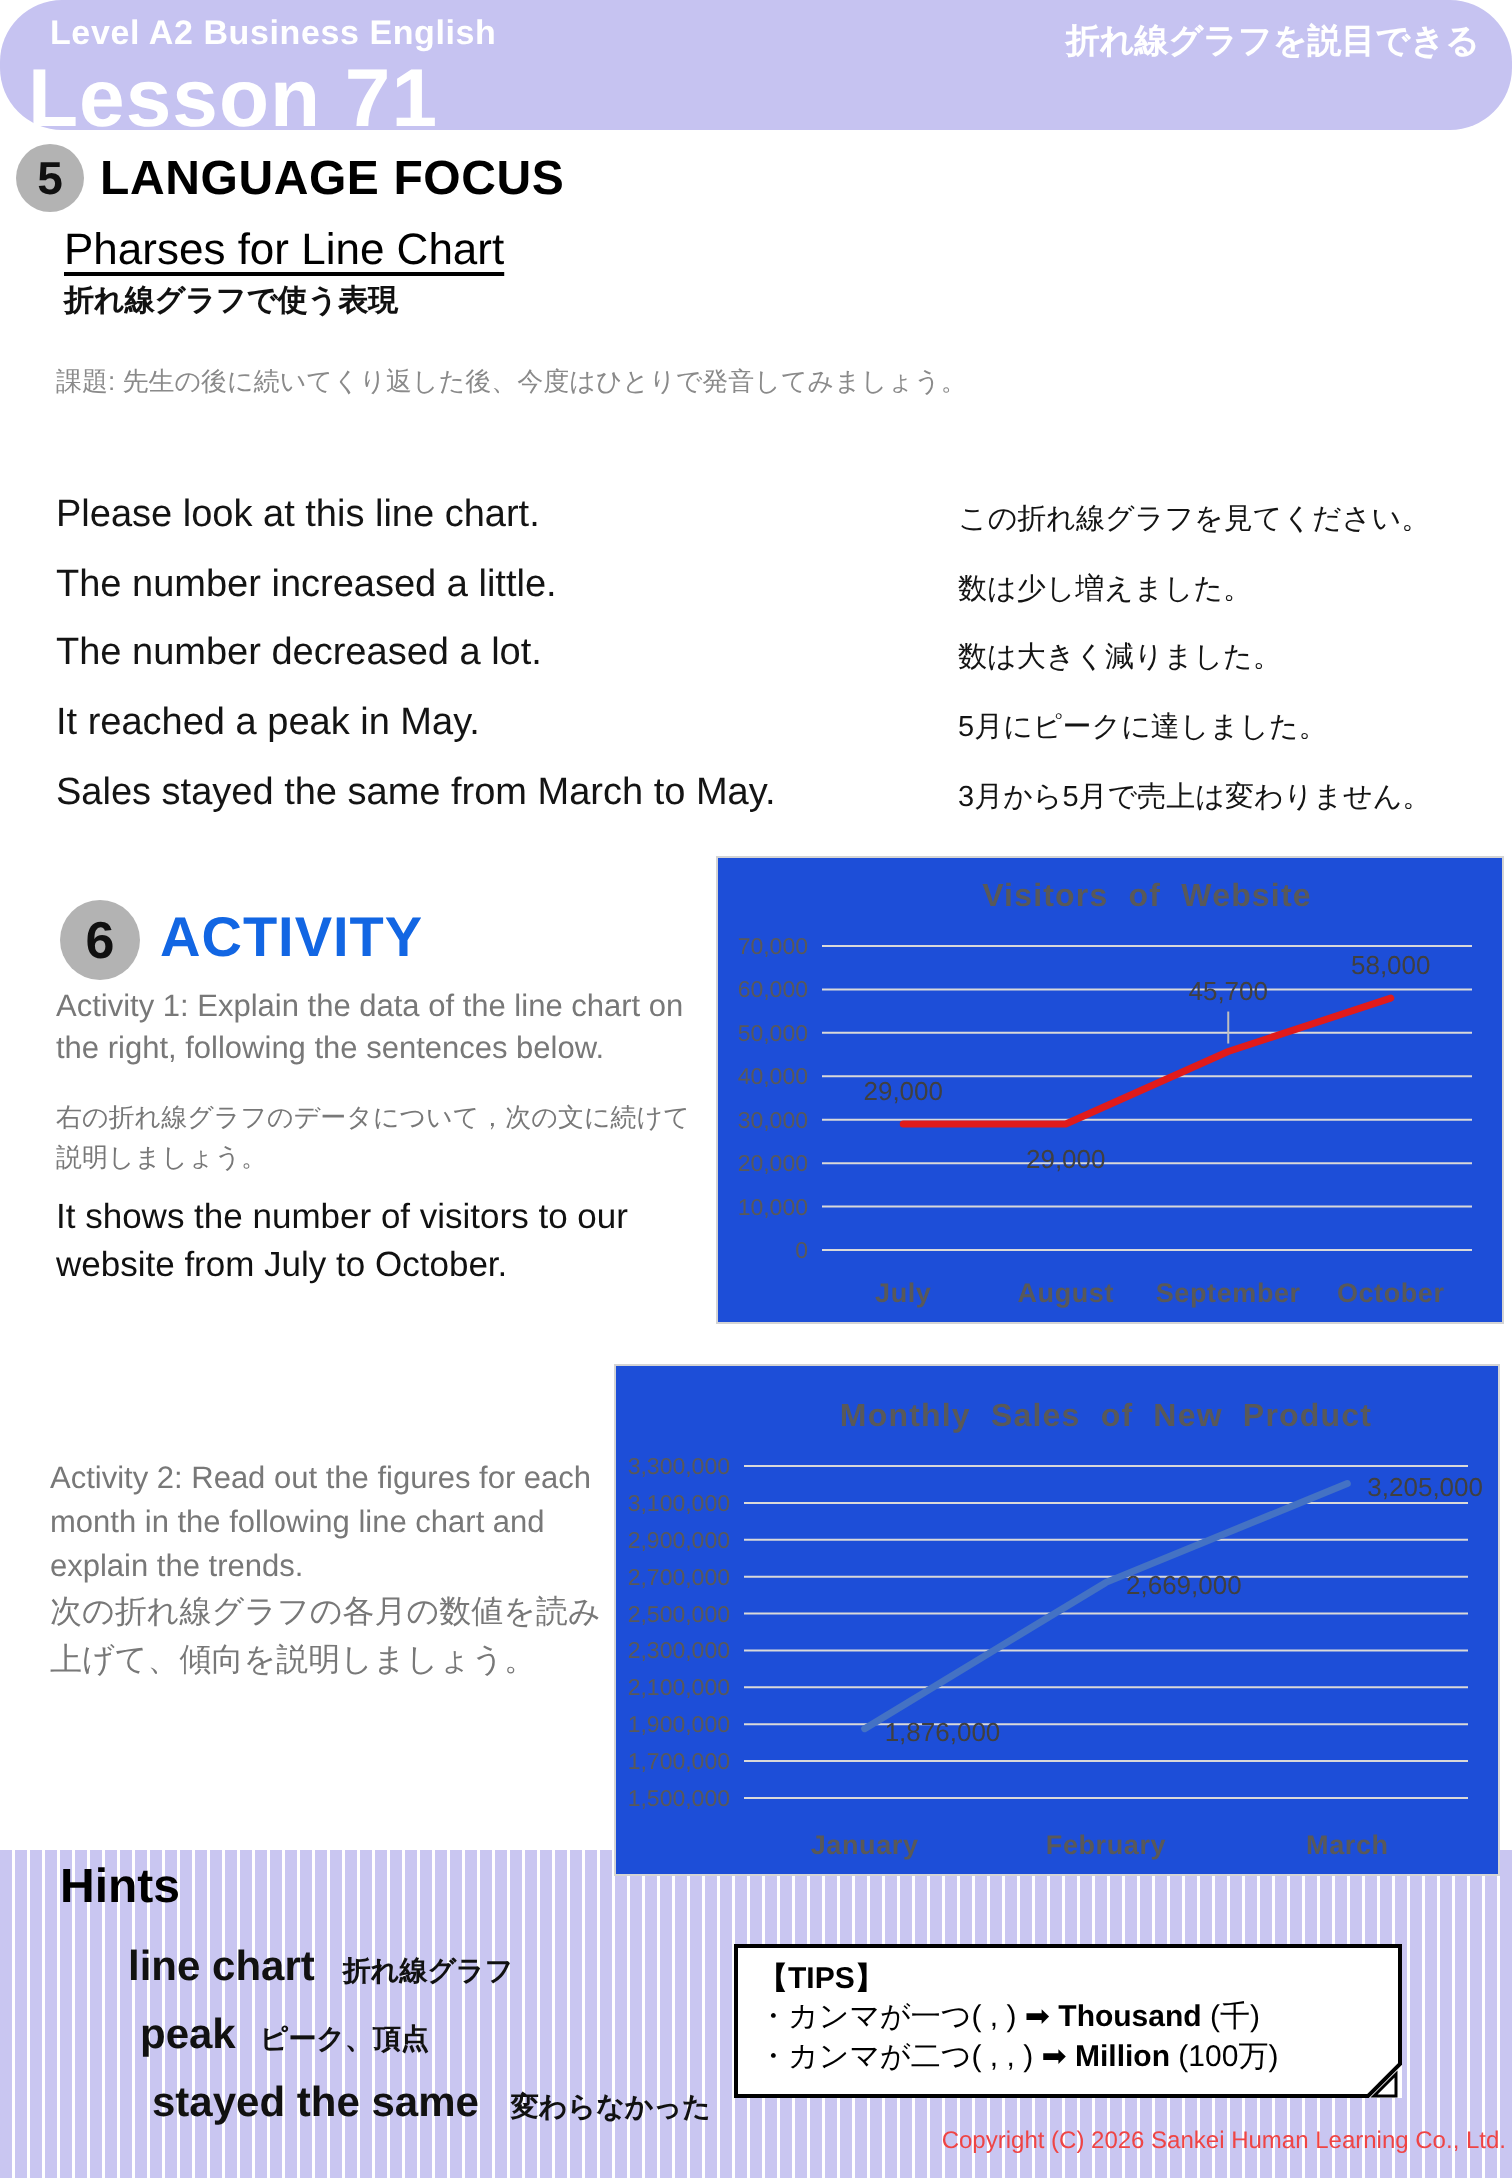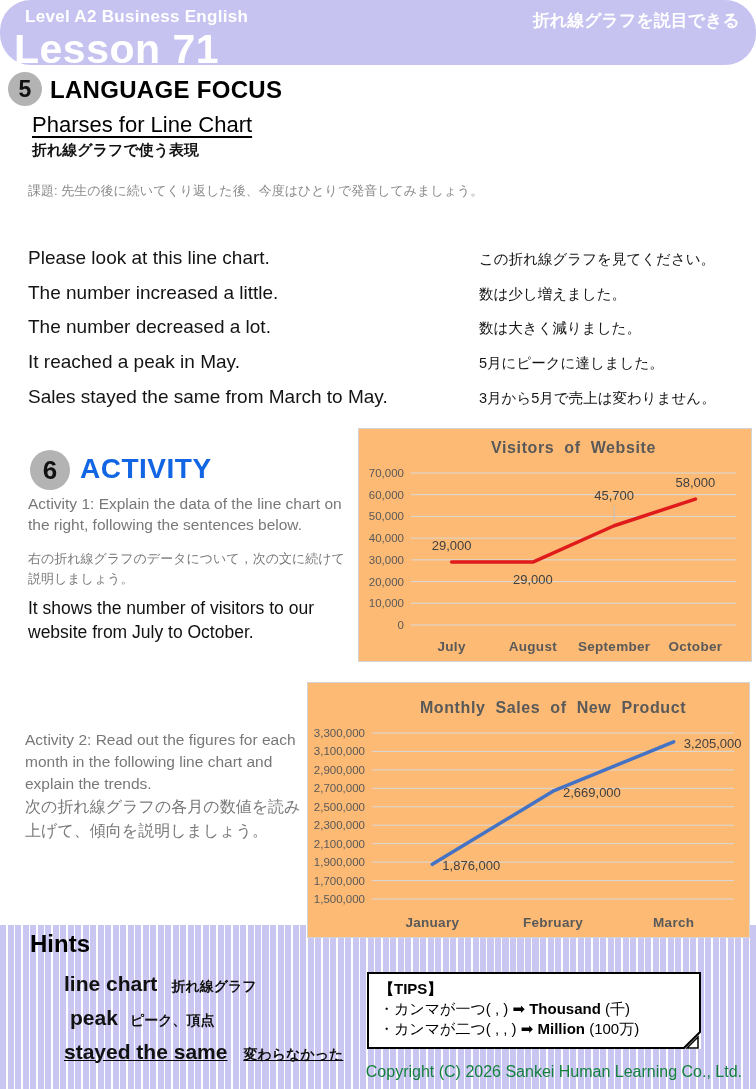--- a/index.html
+++ b/index.html
@@ -32,49 +32,49 @@
   .p-jp { position:absolute; left:479px; top:3px; font-size:14.5px; color:#141414; white-space:nowrap; }
 
   
   .a1-en { position:absolute; left:28px; top:493px; width:322px; font-size:15.5px; color:#787878; line-height:1.38; }
   .a1-jp { position:absolute; left:28px; top:549px; width:322px; font-size:13px; color:#787878; line-height:1.5; }
   .a1-sent { position:absolute; left:28px; top:597px; width:330px; font-size:17.5px; color:#111; line-height:1.35; }
   .a2-en { position:absolute; left:25px; top:729px; width:285px; font-size:15.5px; color:#787878; line-height:1.42; }
   .a2-jp { position:absolute; left:25px; top:795px; width:285px; font-size:16px; color:#787878; line-height:1.5; }
 
   
-  .chart-box { position:absolute; background:#fdba74; border:1px solid #d4d4d4; z-index:3; }
+  .chart-box { position:absolute; background:#1d4ed8; border:1px solid #d4d4d4; z-index:3; }
   .chart1 { left:358px; top:428px; width:394px; height:234px; }
   .chart2 { left:307px; top:682px; width:443px; height:256px; }
   .ct    { font-family:"Liberation Sans",sans-serif; font-size:16px; font-weight:bold; fill:#595959; letter-spacing:.6px; word-spacing:5px; }
   .ytick { font-family:"Liberation Sans",sans-serif; font-size:11.5px; fill:#595959; }
   .xtick { font-family:"Liberation Sans",sans-serif; font-size:13.5px; font-weight:bold; fill:#595959; letter-spacing:.3px; }
   .dlab  { font-family:"Liberation Sans",sans-serif; font-size:13px; fill:#404040; }
   .grid  { stroke:#d9d9d9; stroke-width:1; }
   .leader{ stroke:#bfbfbf; stroke-width:1; }
 
   
   .footer { position:absolute; left:0; top:925px; width:756px; height:164px; z-index:1;
             background:repeating-linear-gradient(90deg,#c9c6f1 0px,#c9c6f1 6px,#ffffff 6px,#ffffff 7.5px); }
   .hints-title { position:absolute; left:30px; top:930px; font-size:24px; font-weight:bold; color:#000; z-index:4; }
   .hint-list { position:absolute; left:0; top:972px; width:360px; z-index:4; }
   .hint-row { position:relative; height:34px; }
   .h-en { font-size:21px; font-weight:bold; color:#111;margin-left:46px; }
   .h-jp { font-size:14px; font-weight:bold; color:#111; }
   .hint-row:nth-child(1){ padding-left:18px; } .hint-row:nth-child(1) .h-jp{ margin-left:14px; }
   .hint-row:nth-child(2){ padding-left:24px; } .hint-row:nth-child(2) .h-jp{ margin-left:12px; }
-  .hint-row:nth-child(3){ padding-left:18px;text-decoration:underline; } .hint-row:nth-child(3) .h-jp{ margin-left:16px; }
+  .hint-row:nth-child(3){ padding-left:30px; } .hint-row:nth-child(3) .h-jp{ margin-left:16px; }
 
   .tips { position:absolute; left:367px; top:972px; width:334px; height:77px; background:#fff; border:2px solid #000; padding:6px 28px 0 10px; z-index:4; }
   .tips-title { font-size:15px; font-weight:bold; color:#000; }
   .tip-line { font-size:15px; color:#000; line-height:1.35; white-space:nowrap; }
   .tip-line b { font-weight:bold; }
   .tips-fold { position:absolute; right:-2px; bottom:-2px; width:18px; height:18px; }
 
-  .copyright { position:absolute; right:14px; top:1063px; font-size:16px; color:#15803d; z-index:4; }
+  .copyright { position:absolute; right:3px; top:1063px; font-size:12px; color:#ef4444; z-index:4; }
 </style>
 </head>
 <body>
 
 <div class="page">
 
   <div class="header">
     <div class="hdr-course">Level A2 Business English</div>
     <div class="hdr-lesson">Lesson 71</div>
     <div class="hdr-goal">折れ線グラフを説目できる</div>

